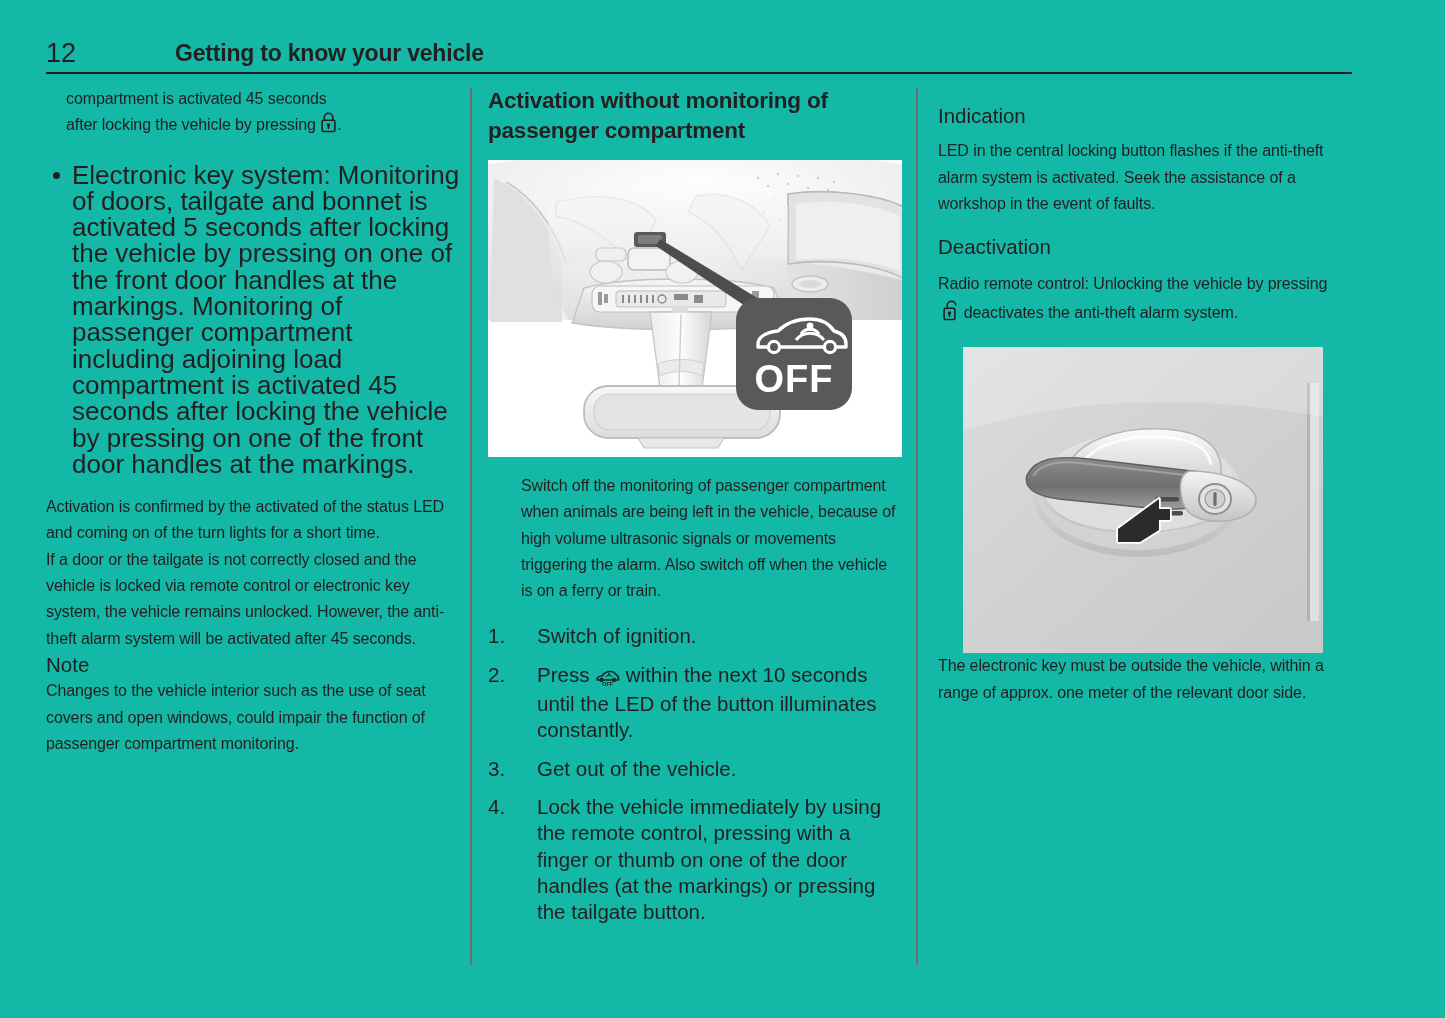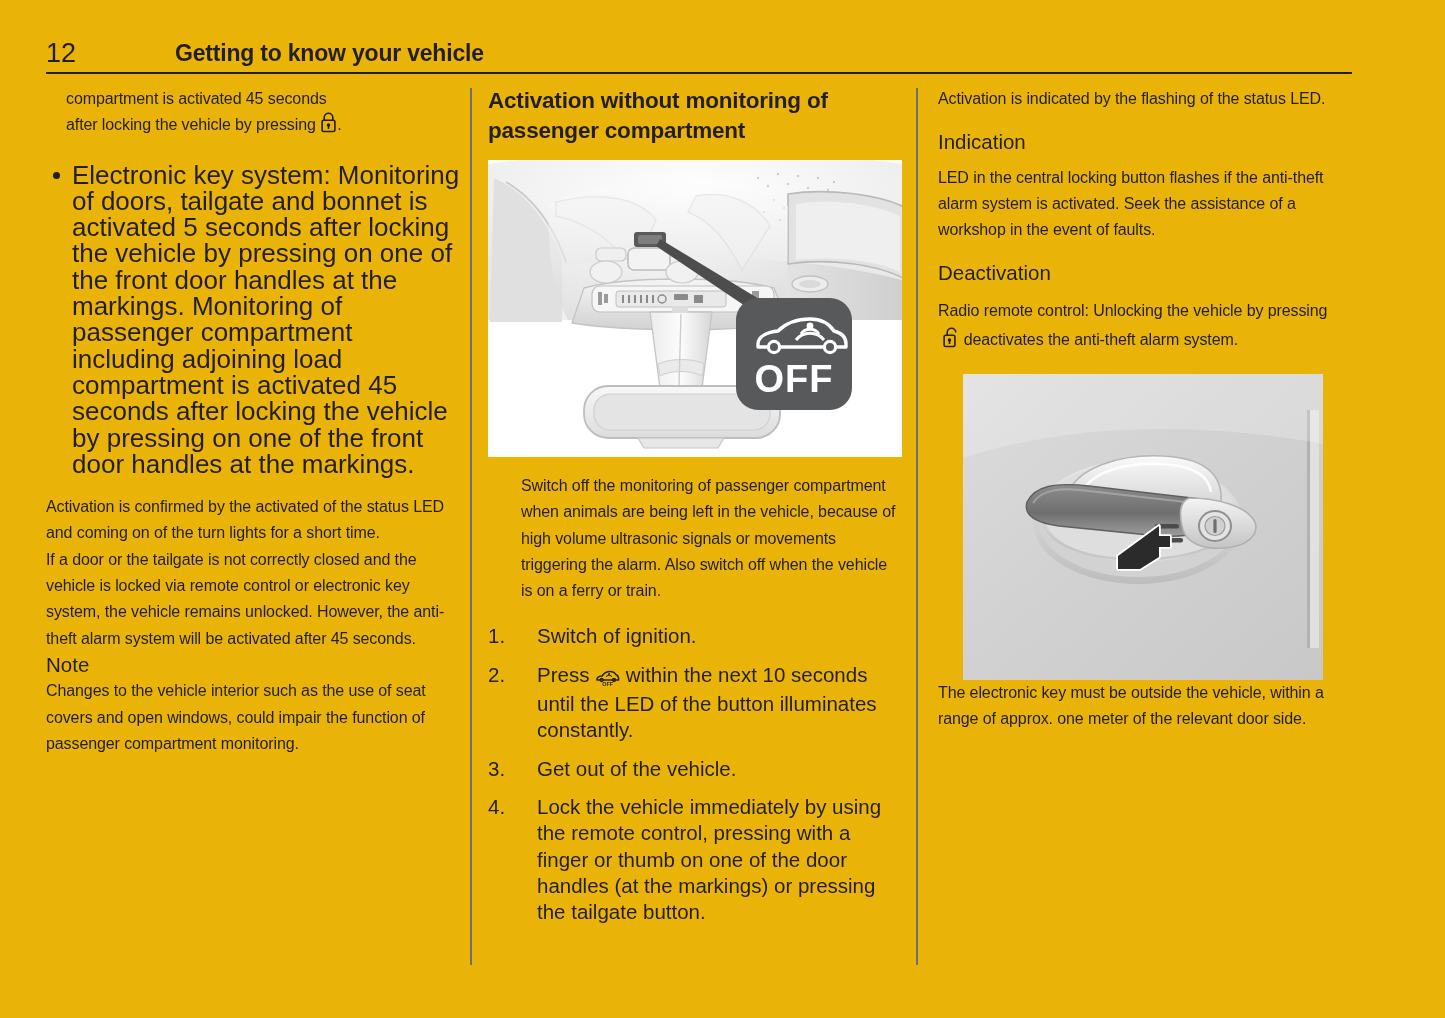--- a/index.html
+++ b/index.html
@@ -13,21 +13,21 @@
     font-family: "Liberation Sans", sans-serif;
     color: #231f20;
     -webkit-font-smoothing: antialiased;
   }
 
   .page {
     position: relative;
     width: 1445px;
     height: 1018px;
     overflow: hidden;
-    background: #eab308;
+    background: #14b8a6;
   }
 
   
   .page-header {
     position: absolute;
     left: 46px;
     top: 36px;
     width: 1306px;
     height: 36px;
     border-bottom: 2.5px solid #231f20;
@@ -373,21 +373,20 @@
         <span class="num">3.</span><span>Get out of the vehicle.</span>
       </li>
       <li>
         <span class="num">4.</span><span>Lock the vehicle immediately by using the remote control, pressing with a finger or thumb on one of the door handles (at the markings) or pressing the tailgate button.</span>
       </li>
     </ol>
   </div>
 
   <div class="col col3">
 
-    <p class="body-text">Activation is indicated by the flashing of the status LED.</p>
 
     <p class="sub-head gap-sm">Indication</p>
     <p class="body-text gap-xs">LED in the central locking button flashes if the anti-theft alarm system is activated. Seek the assistance of a workshop in the event of faults.</p>
 
     <p class="sub-head gap-sm">Deactivation</p>
     <p class="body-text gap-xs" style="line-height:29px;">
       <span>Radio remote control: Unlocking the vehicle by pressing</span><span class="icon-inline">&nbsp;<svg class="lock-open" viewBox="0 0 17 21" xmlns="http://www.w3.org/2000/svg">
             <path d="M5.2 8.2V5.6a4.3 4.3 0 0 1 8.6 0" fill="none" stroke="#231f20" stroke-width="1.6"></path>
             <rect x="2.1" y="8.2" width="10.8" height="11.3" rx="1.6" fill="none" stroke="#231f20" stroke-width="1.6"></rect>
             <circle cx="7.5" cy="13" r="1.7" fill="#231f20"></circle>

